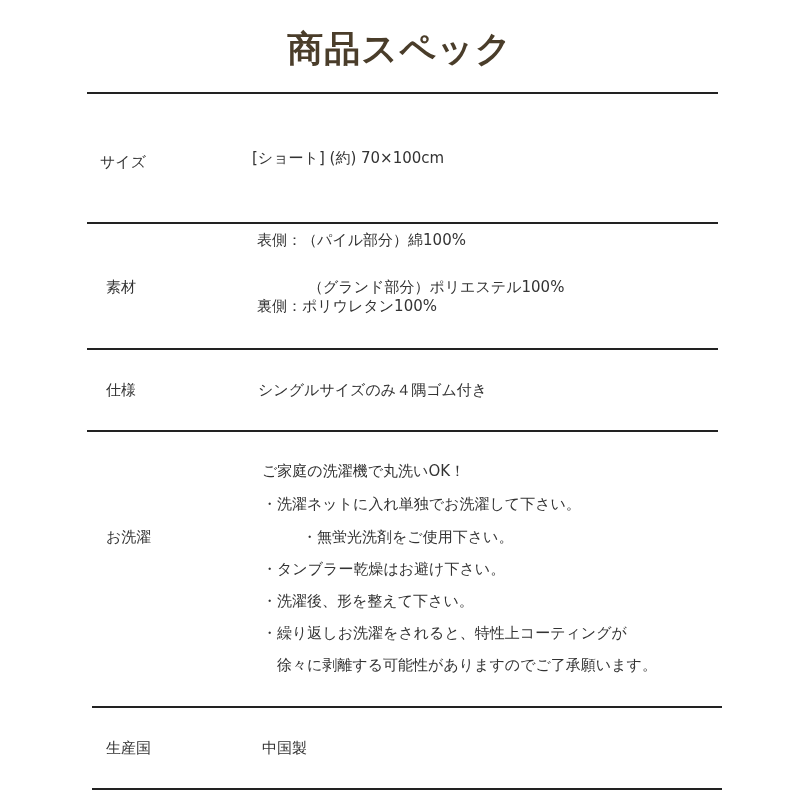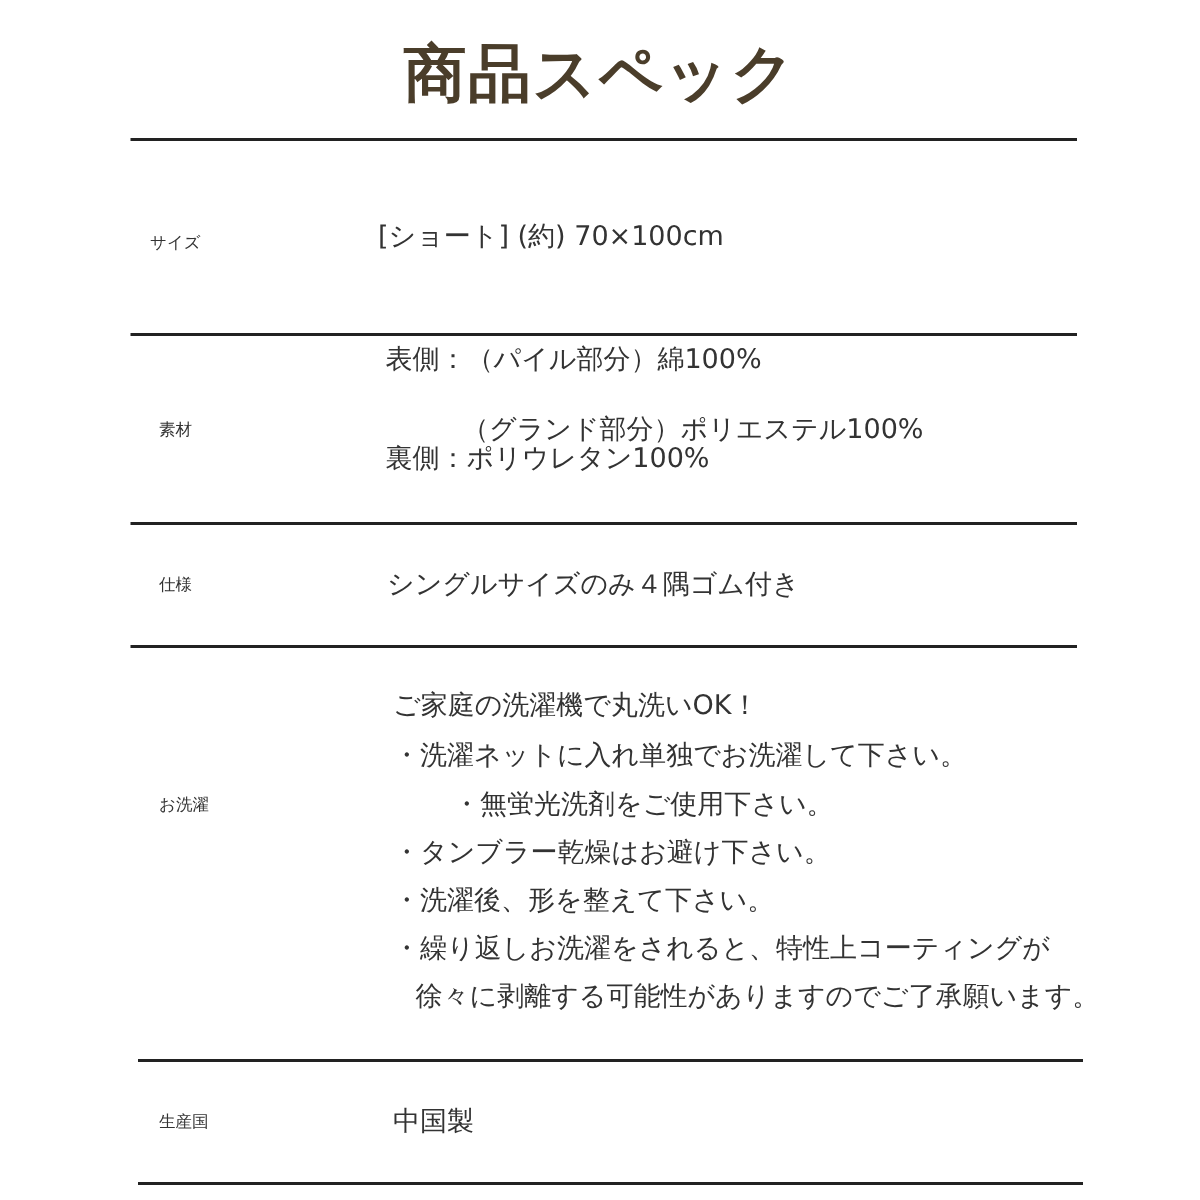--- a/index.html
+++ b/index.html
@@ -14,40 +14,40 @@
       overflow: hidden;
       font-family: "DejaVu Sans", "Liberation Sans", sans-serif;
       color: #333333;
     }
     .title {
       position: absolute;
       left: 0;
       top: 26px;
       width: 800px;
       text-align: center;
-      font-size: 42px;
+      font-size: 36px;
       font-weight: bold;
       color: #4a3d2a;
       letter-spacing: 1px;
       line-height: 46px;
     }
     .hline {
       position: absolute;
       height: 2px;
       background: #222222;
     }
     .label {
       position: absolute;
-      font-size: 11px;
+      font-size: 15px;
       line-height: 20px;
       color: #333333;
     }
     .value {
       position: absolute;
-      font-size: 18px;
+      font-size: 15px;
       line-height: 20px;
       color: #333333;
       white-space: nowrap;
     }
   </style>
 </head>
 <body>
 
 <div class="title">商品スペック</div>
 

